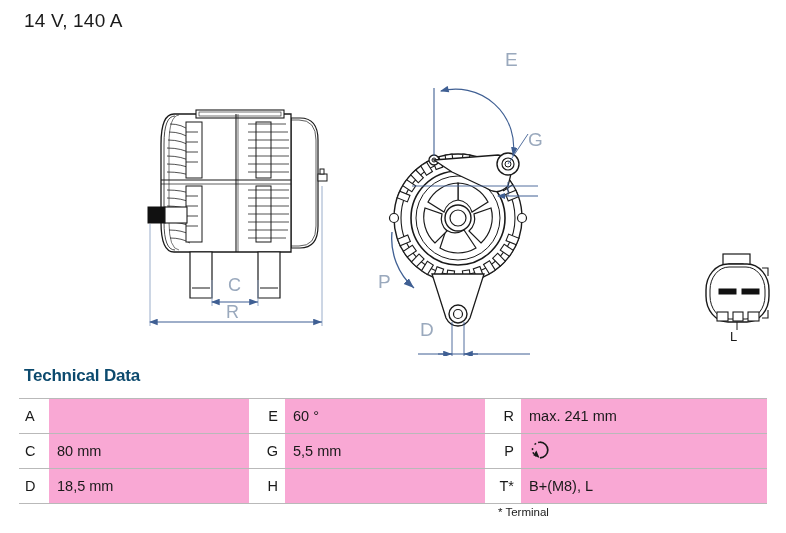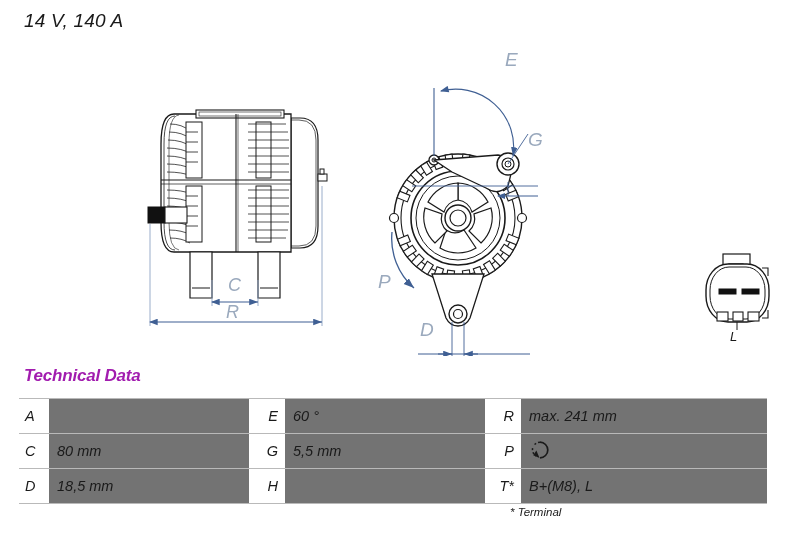--- a/index.html
+++ b/index.html
@@ -1,64 +1,64 @@
 <!DOCTYPE html>
 <html><head>
 <meta charset="utf-8">
 <style>
   html,body{margin:0;padding:0;}
   body{
     width:786px;height:533px;background:#ffffff;
     font-family:"Liberation Sans", sans-serif;
     color:#1a1a1a;overflow:hidden;position:relative;
   }
-  .page{position:relative;width:642px;height:533px;font-style:italic;}
+  .page{position:relative;width:642px;height:533px;}
 
   
   .title{
     position:absolute;left:24px;top:10px;
     font-size:19px;font-weight:400;letter-spacing:.2px;color:#1a1a1a;
   }
 
   
   .drawing{position:absolute;left:0;top:36px;width:786px;height:320px;}
   .drawing svg{display:block;}
 
   
   .tech-head{
     position:absolute;left:24px;top:366px;
-    font-size:17px;font-weight:bold;letter-spacing:-.2px;color:#a21caf;
+    font-size:17px;font-weight:bold;letter-spacing:-.2px;color:#0c4a6e;
   }
 
   
   .tbl{
     position:absolute;left:19px;top:398px;width:748px;
     border-collapse:collapse;table-layout:fixed;
     font-size:14.5px;color:#1a1a1a;
   }
   .tbl tr{height:35px;}
   .tbl td{
     border-top:1px solid #b9b9b9;
     border-bottom:1px solid #b9b9b9;
     padding:0 0 0 8px;
     vertical-align:middle;
-    background:#737373;
+    background:#f9a8d4;
     white-space:nowrap;
   }
   .tbl td.lbl{background:#ffffff;padding-left:6px;}
   .tbl td.lbl.r{text-align:right;padding-right:7px;padding-left:4px;}
   .c-lbl1{width:30px;}
   .c-val1{width:200px;}
   .c-lbl2{width:36px;}
   .c-val2{width:200px;}
   .c-lbl3{width:36px;}
   .c-val3{width:246px;}
 
   .footnote{
-    position:absolute;left:510px;top:506px;
+    position:absolute;left:498px;top:506px;
     font-size:11.5px;color:#1a1a1a;
   }
 
   
   .rot-ico{display:inline-block;vertical-align:-4px;}
 </style>
 </head>
 <body>
 
 <div class="page">

